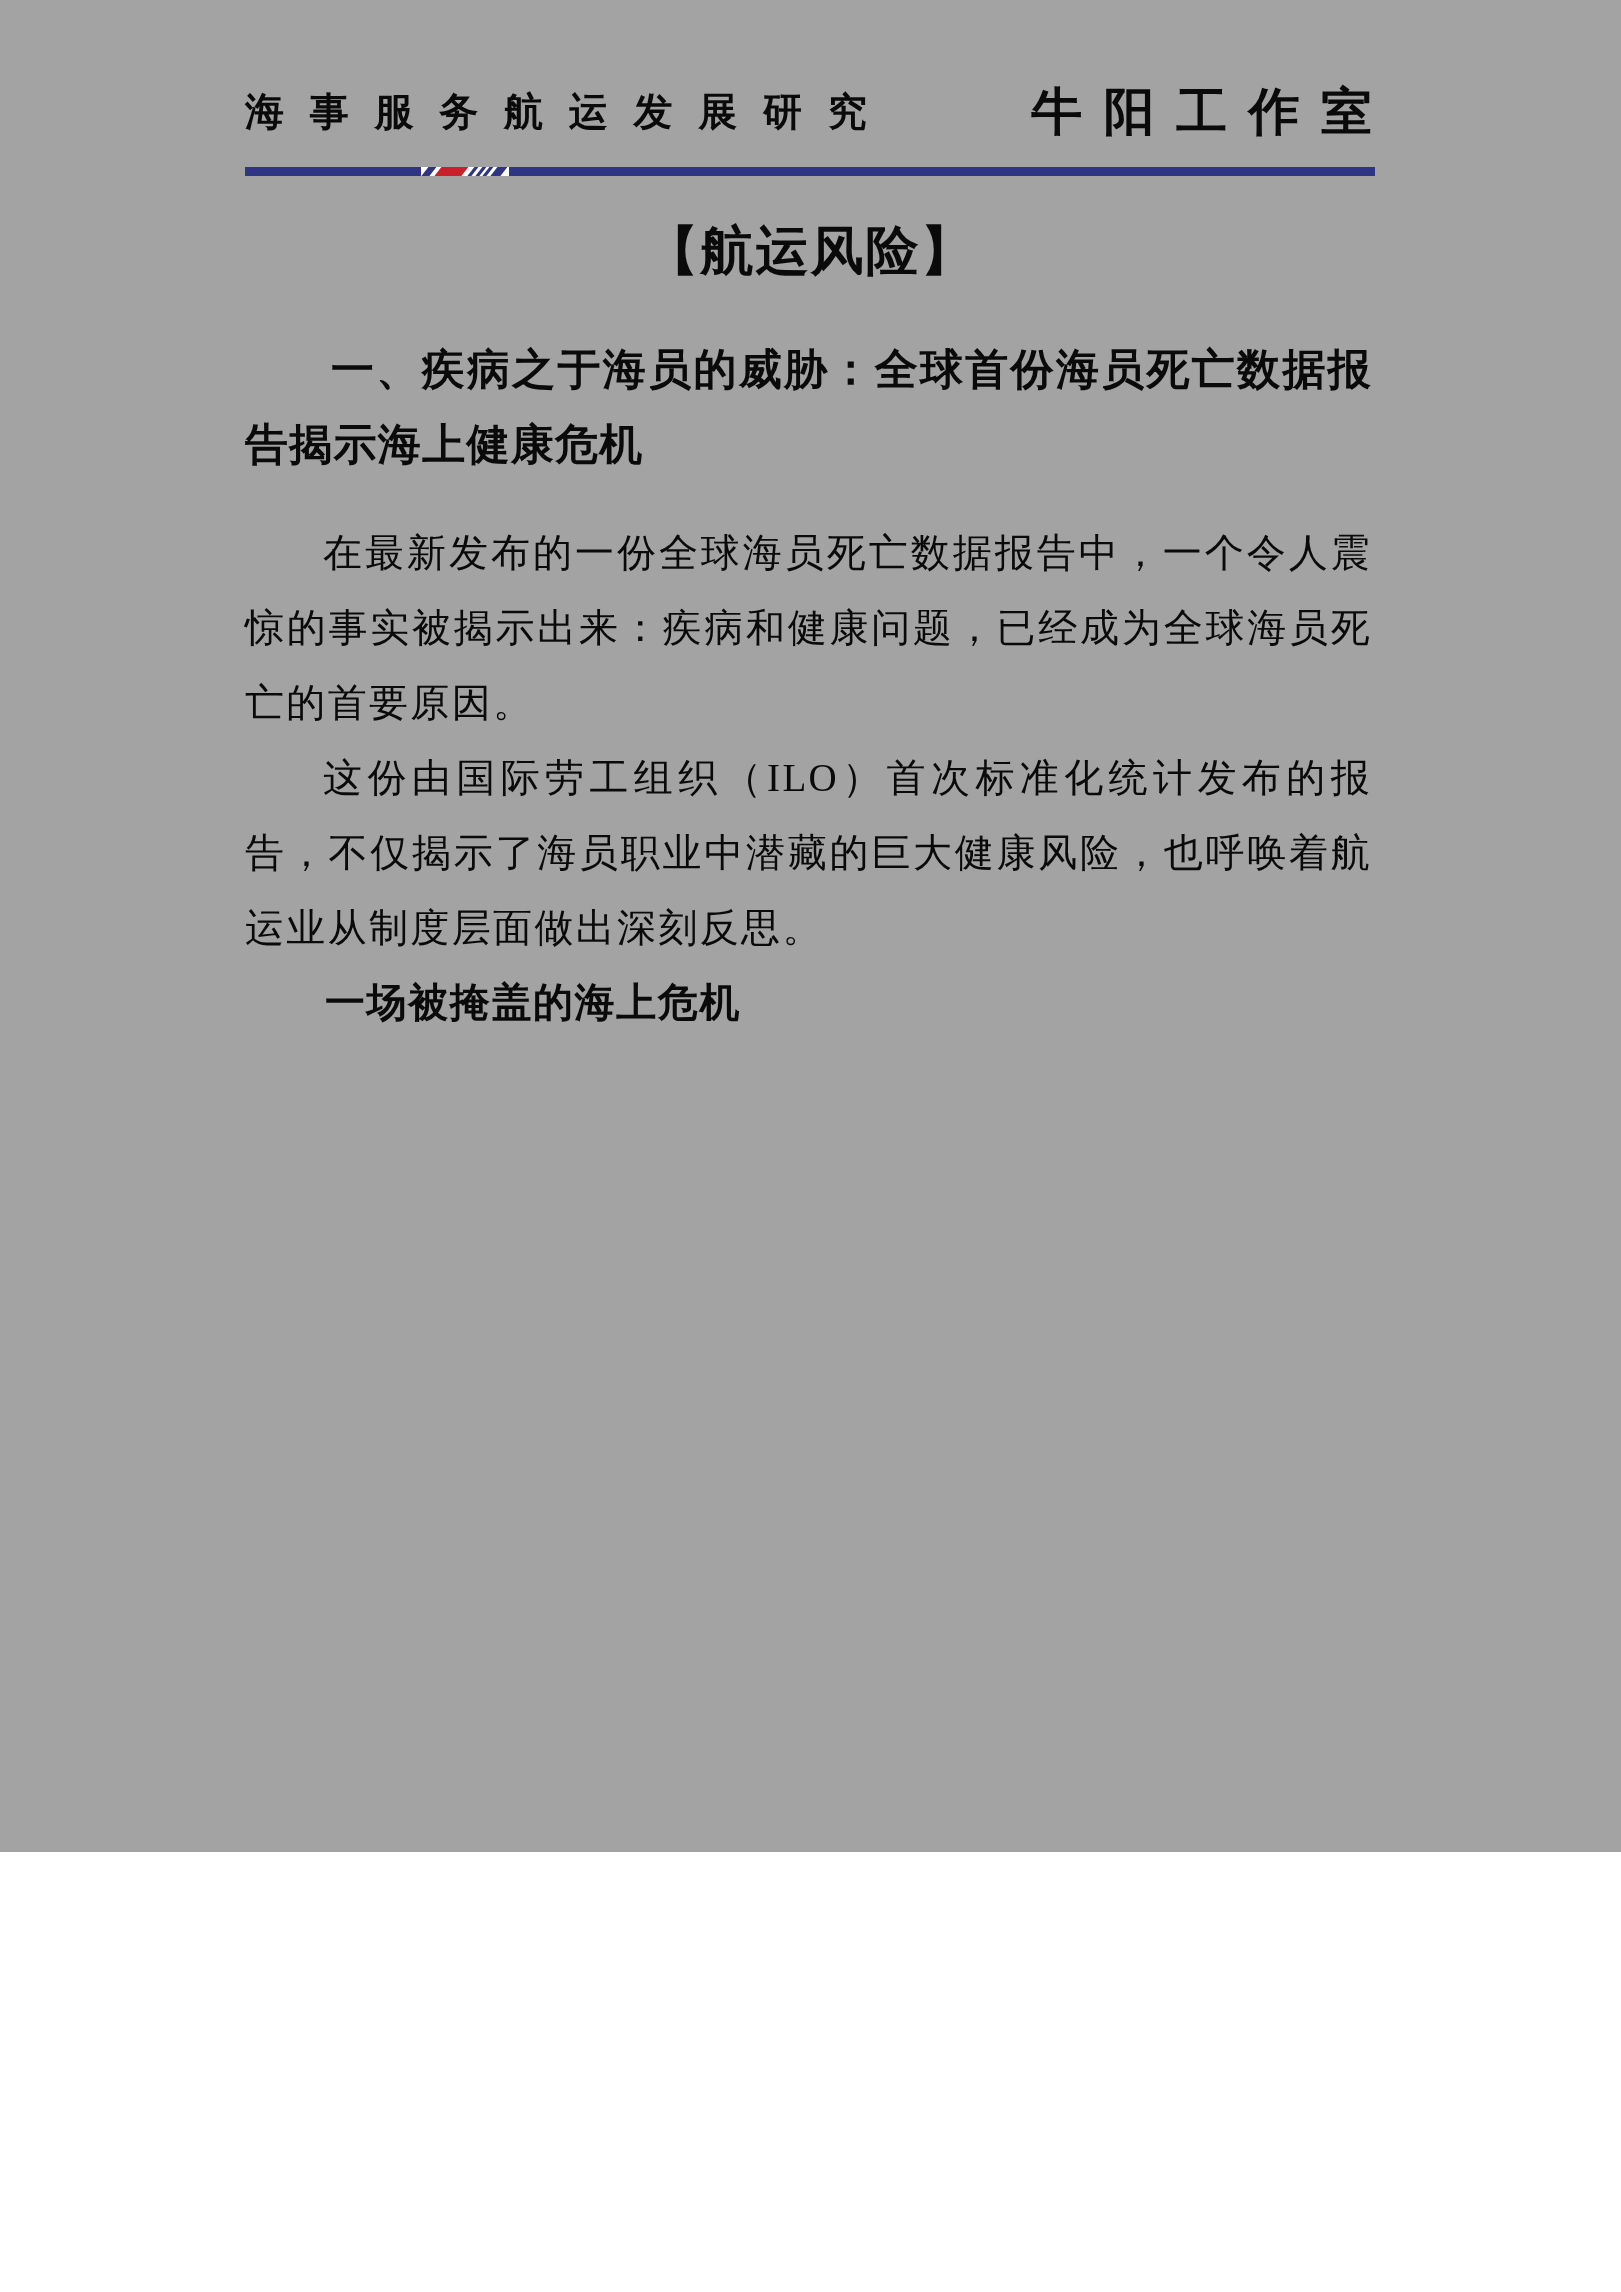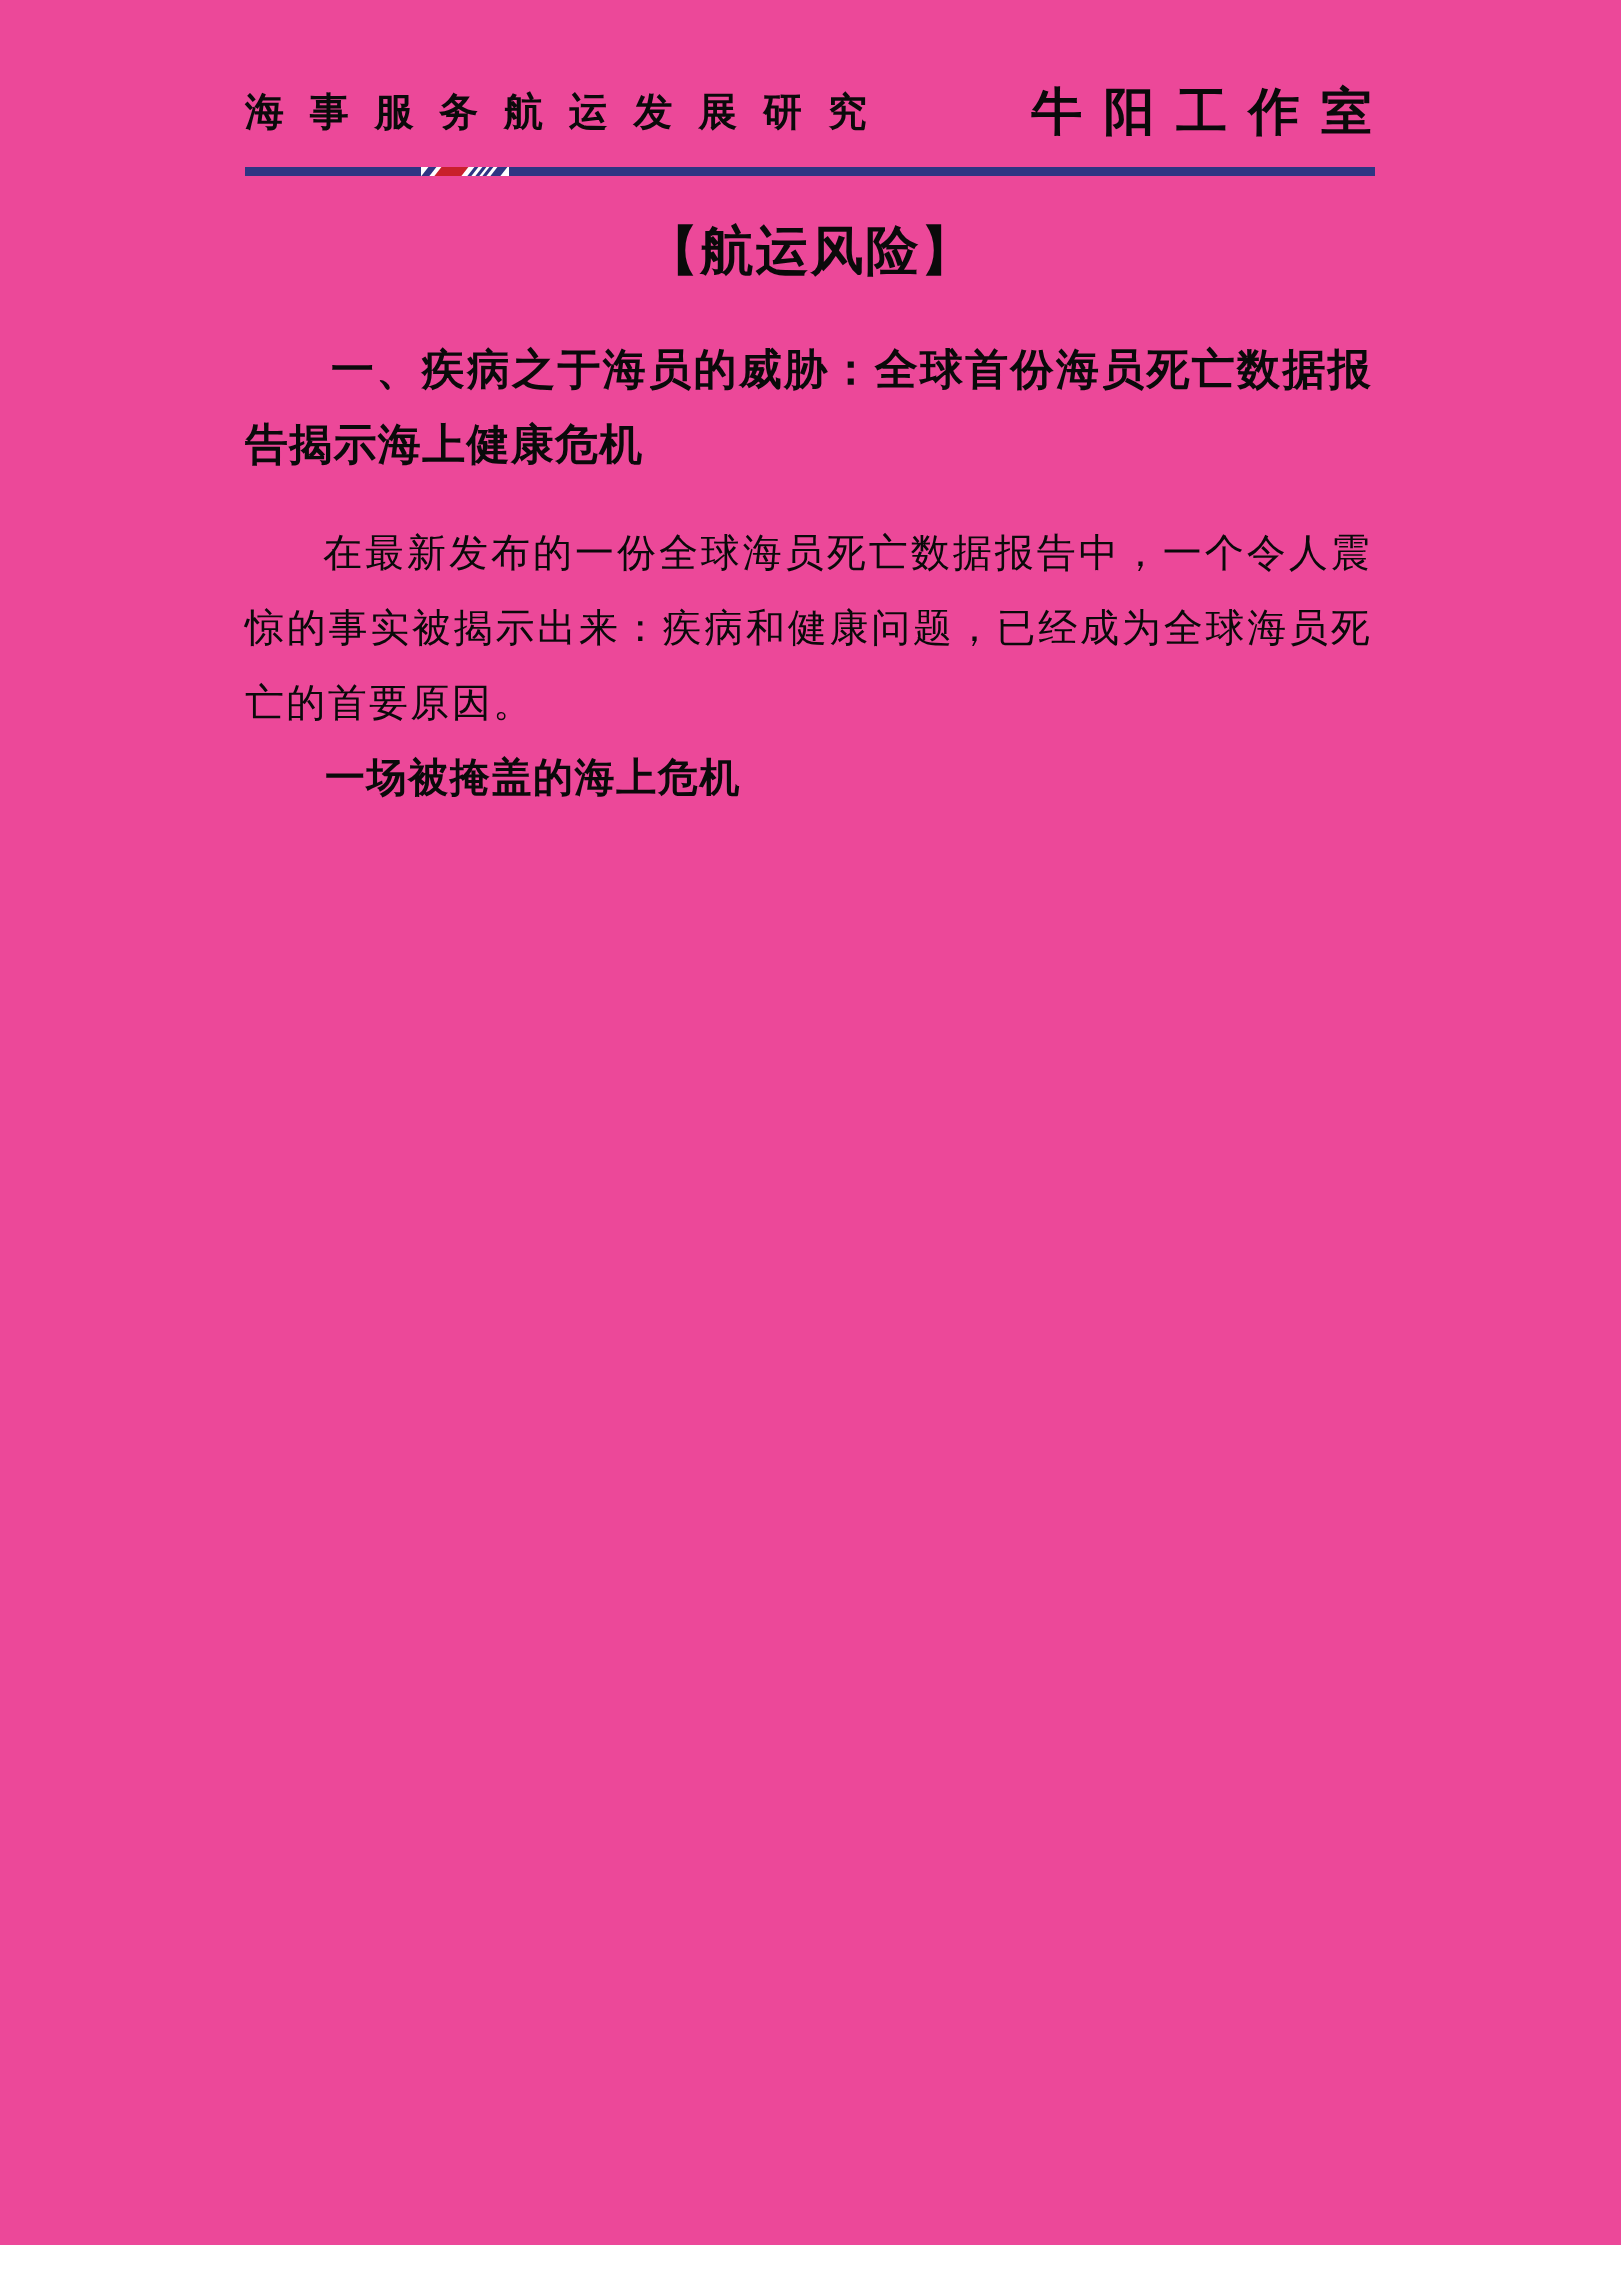--- a/index.html
+++ b/index.html
@@ -2,22 +2,22 @@
 <html><head>
 <meta charset="utf-8">
 <style>
   * { box-sizing: border-box; }
   html, body { margin: 0; padding: 0; }
   body { background: #ffffff; }
 
   .page {
     position: relative;
     width: 1621px;
-    height: 2245px;
-    background: #ec4899;
+    height: 1852px;
+    background: #a3a3a3;
     color: #0a0a0a;
     overflow: hidden;
     font-family: "Liberation Serif", "DejaVu Serif", serif;
   }
 
   
   .doc-header {
     display: flex;
     justify-content: space-between;
     align-items: flex-end;
@@ -131,20 +131,21 @@
     </div>
   </div>
 
   <div class="page-title">【航运风险】</div>
 
   <div class="article">
     <p class="section-heading">一、疾病之于海员的威胁：全球首份海员死亡数据报告揭示海上健康危机</p>
 
     <p class="body-text first">在最新发布的一份全球海员死亡数据报告中，一个令人震惊的事实被揭示出来：疾病和健康问题，已经成为全球海员死亡的首要原因。</p>
 
+    <p class="body-text">这份由国际劳工组织（ILO）首次标准化统计发布的报告，不仅揭示了海员职业中潜藏的巨大健康风险，也呼唤着航运业从制度层面做出深刻反思。</p>
 
     <p class="subheading">一场被掩盖的海上危机</p>
 
 
 
   </div>
 
 </div>
 
 

